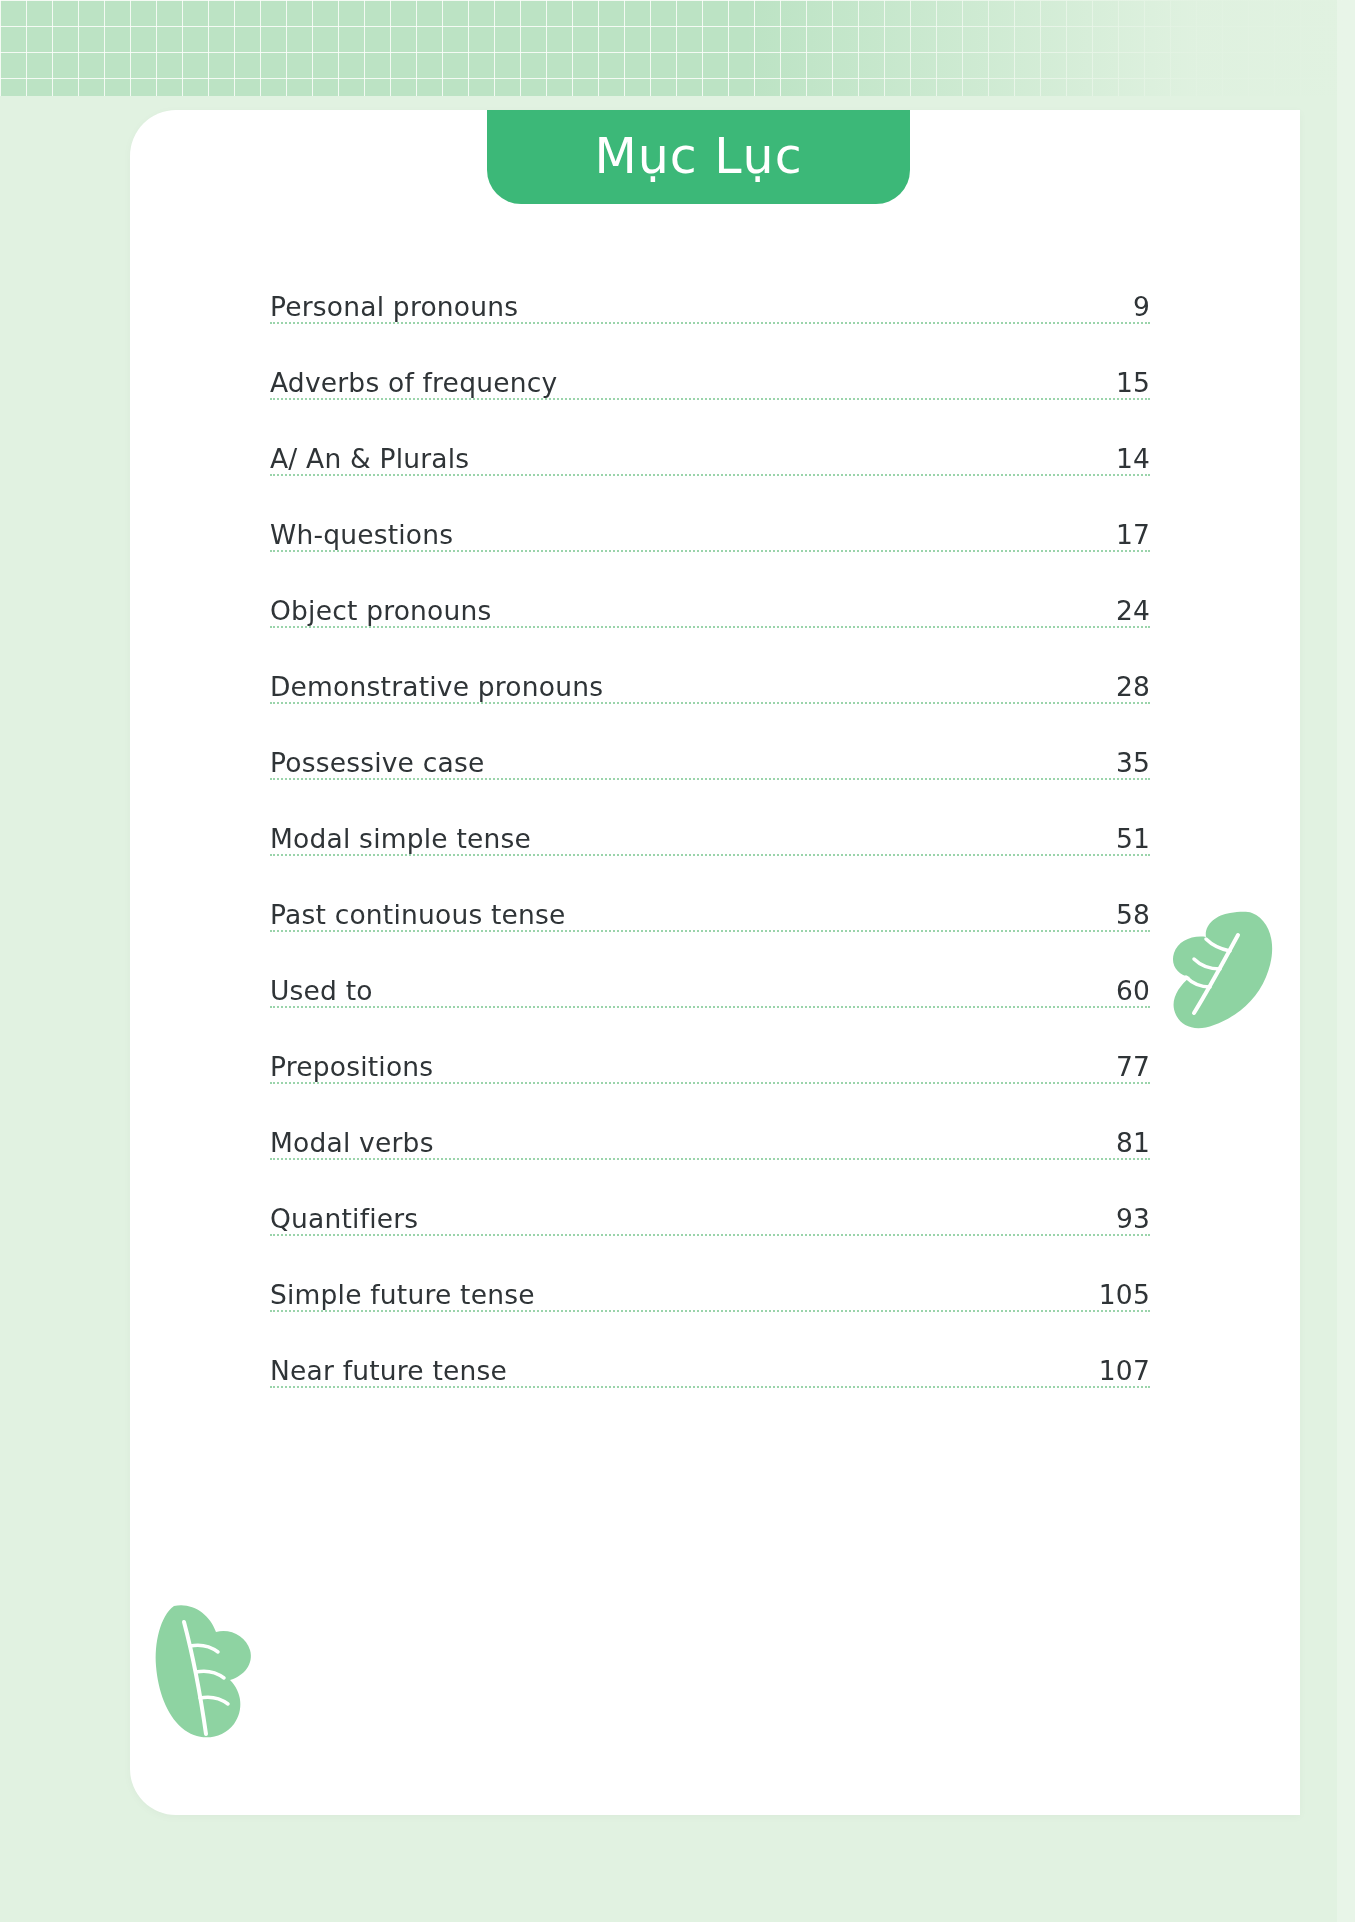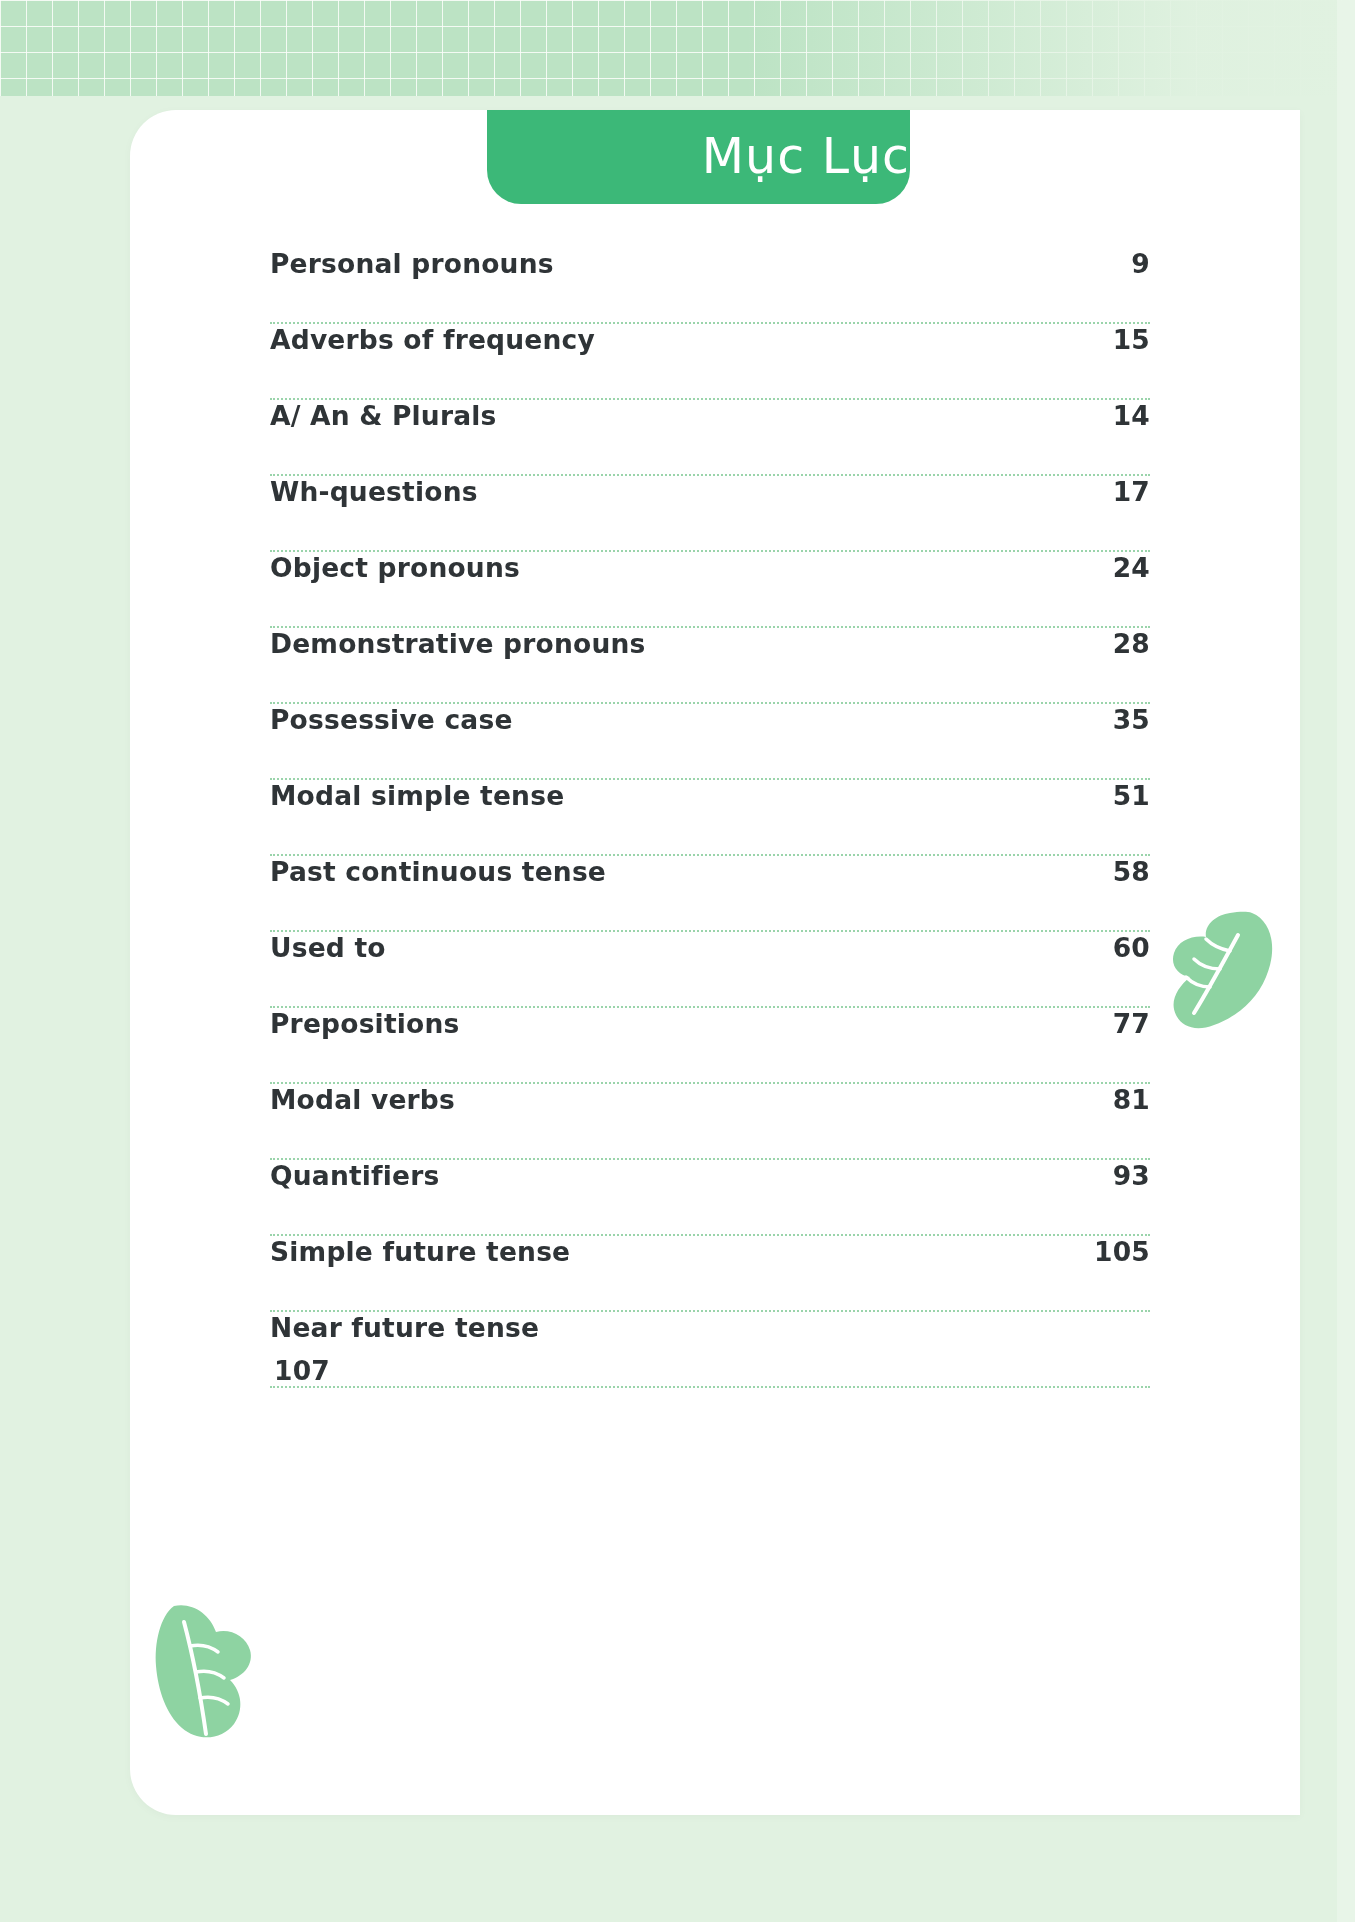--- a/index.html
+++ b/index.html
@@ -78,47 +78,45 @@
     border-bottom-left-radius: 34px;
     border-bottom-right-radius: 34px;
   }
   .banner-title {
     position: absolute;
     left: 0;
     top: 0;
     width: 423px;
     height: 94px;
     line-height: 94px;
-    text-align: right;
+    text-align: center;
     color: #ffffff;
     font-family: "DejaVu Sans", sans-serif;
     font-size: 49px;
     letter-spacing: 1px;
     font-weight: 400;
   }
 
   
   .toc {
     position: absolute;
     left: 270px;
     top: 248px;
     width: 880px;
   }
   .toc-row {
     position: relative;
     height: 74px;
     border-bottom: 2px dotted #9ad4ab;
     display: flex;
-    align-items: flex-start;
+    align-items: flex-end;
     justify-content: space-between;
-    font-weight: bold;
   }
   .toc-row:last-child {
     border-bottom: 2px dotted #9ad4ab;
-    flex-direction: column;
   }
   .toc-title {
     font-family: "DejaVu Sans", sans-serif;
     font-size: 26.5px;
     color: #2f3437;
     letter-spacing: 0.2px;
     white-space: nowrap;
   }
   .toc-page {
     font-family: "DejaVu Sans", sans-serif;

